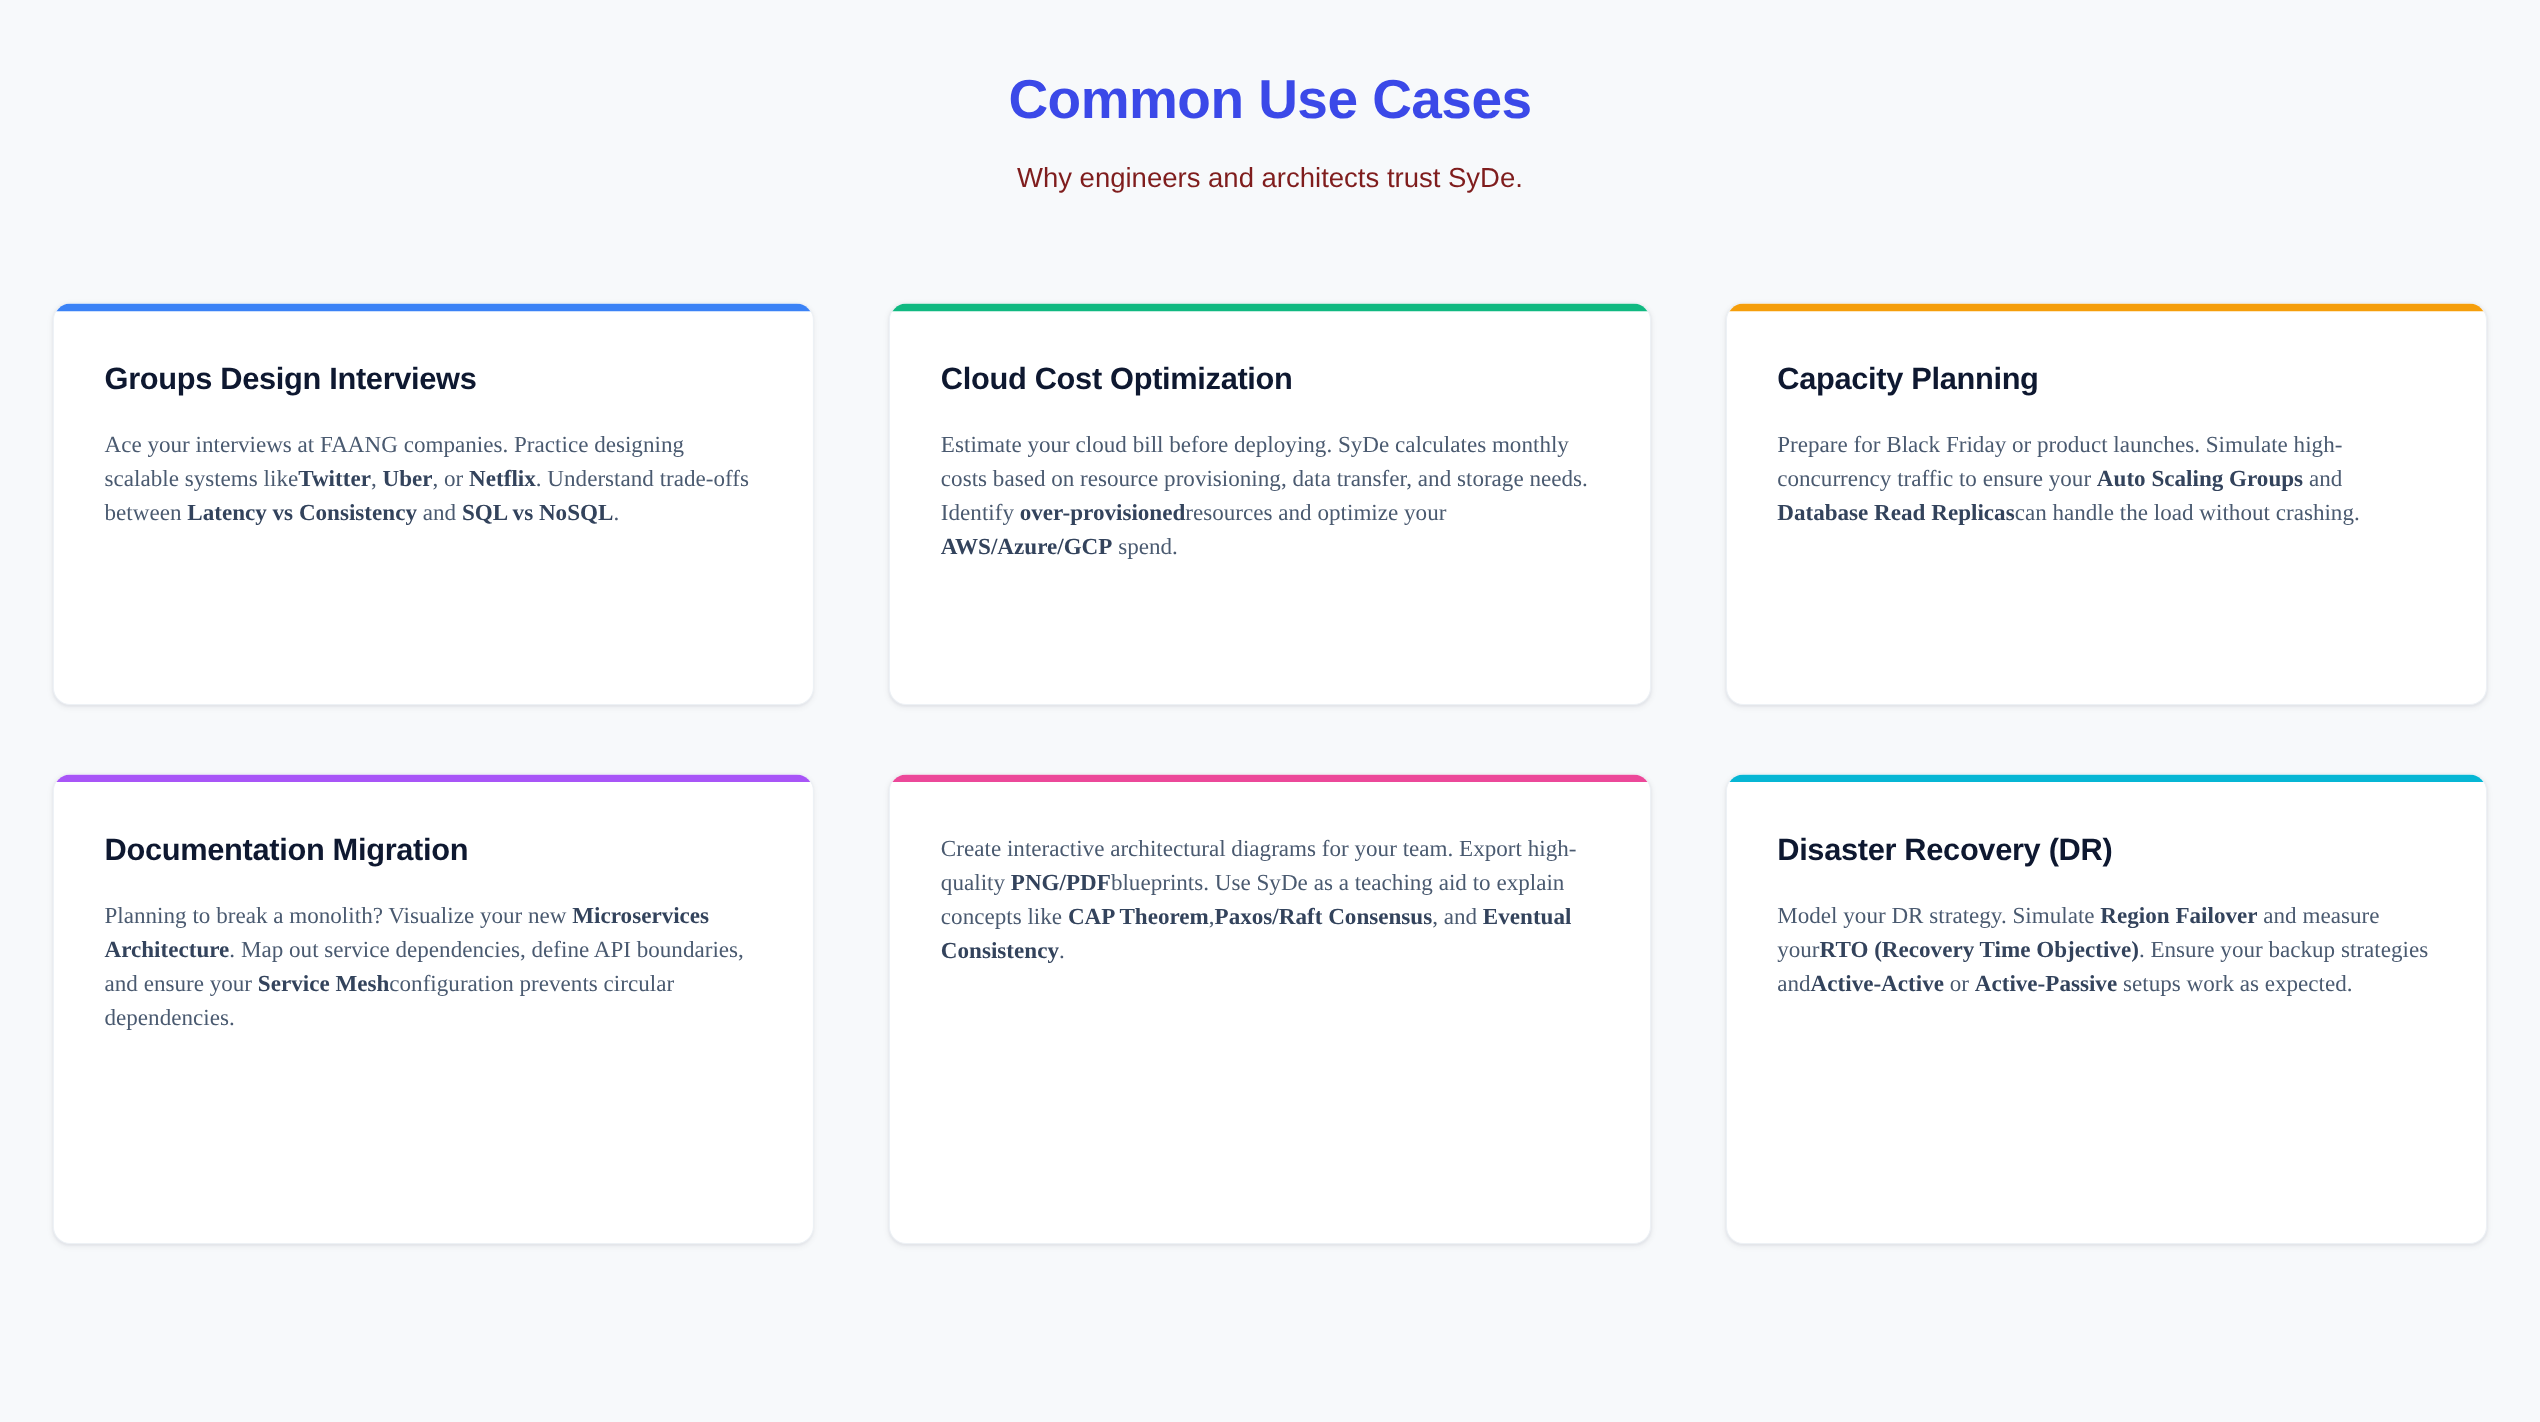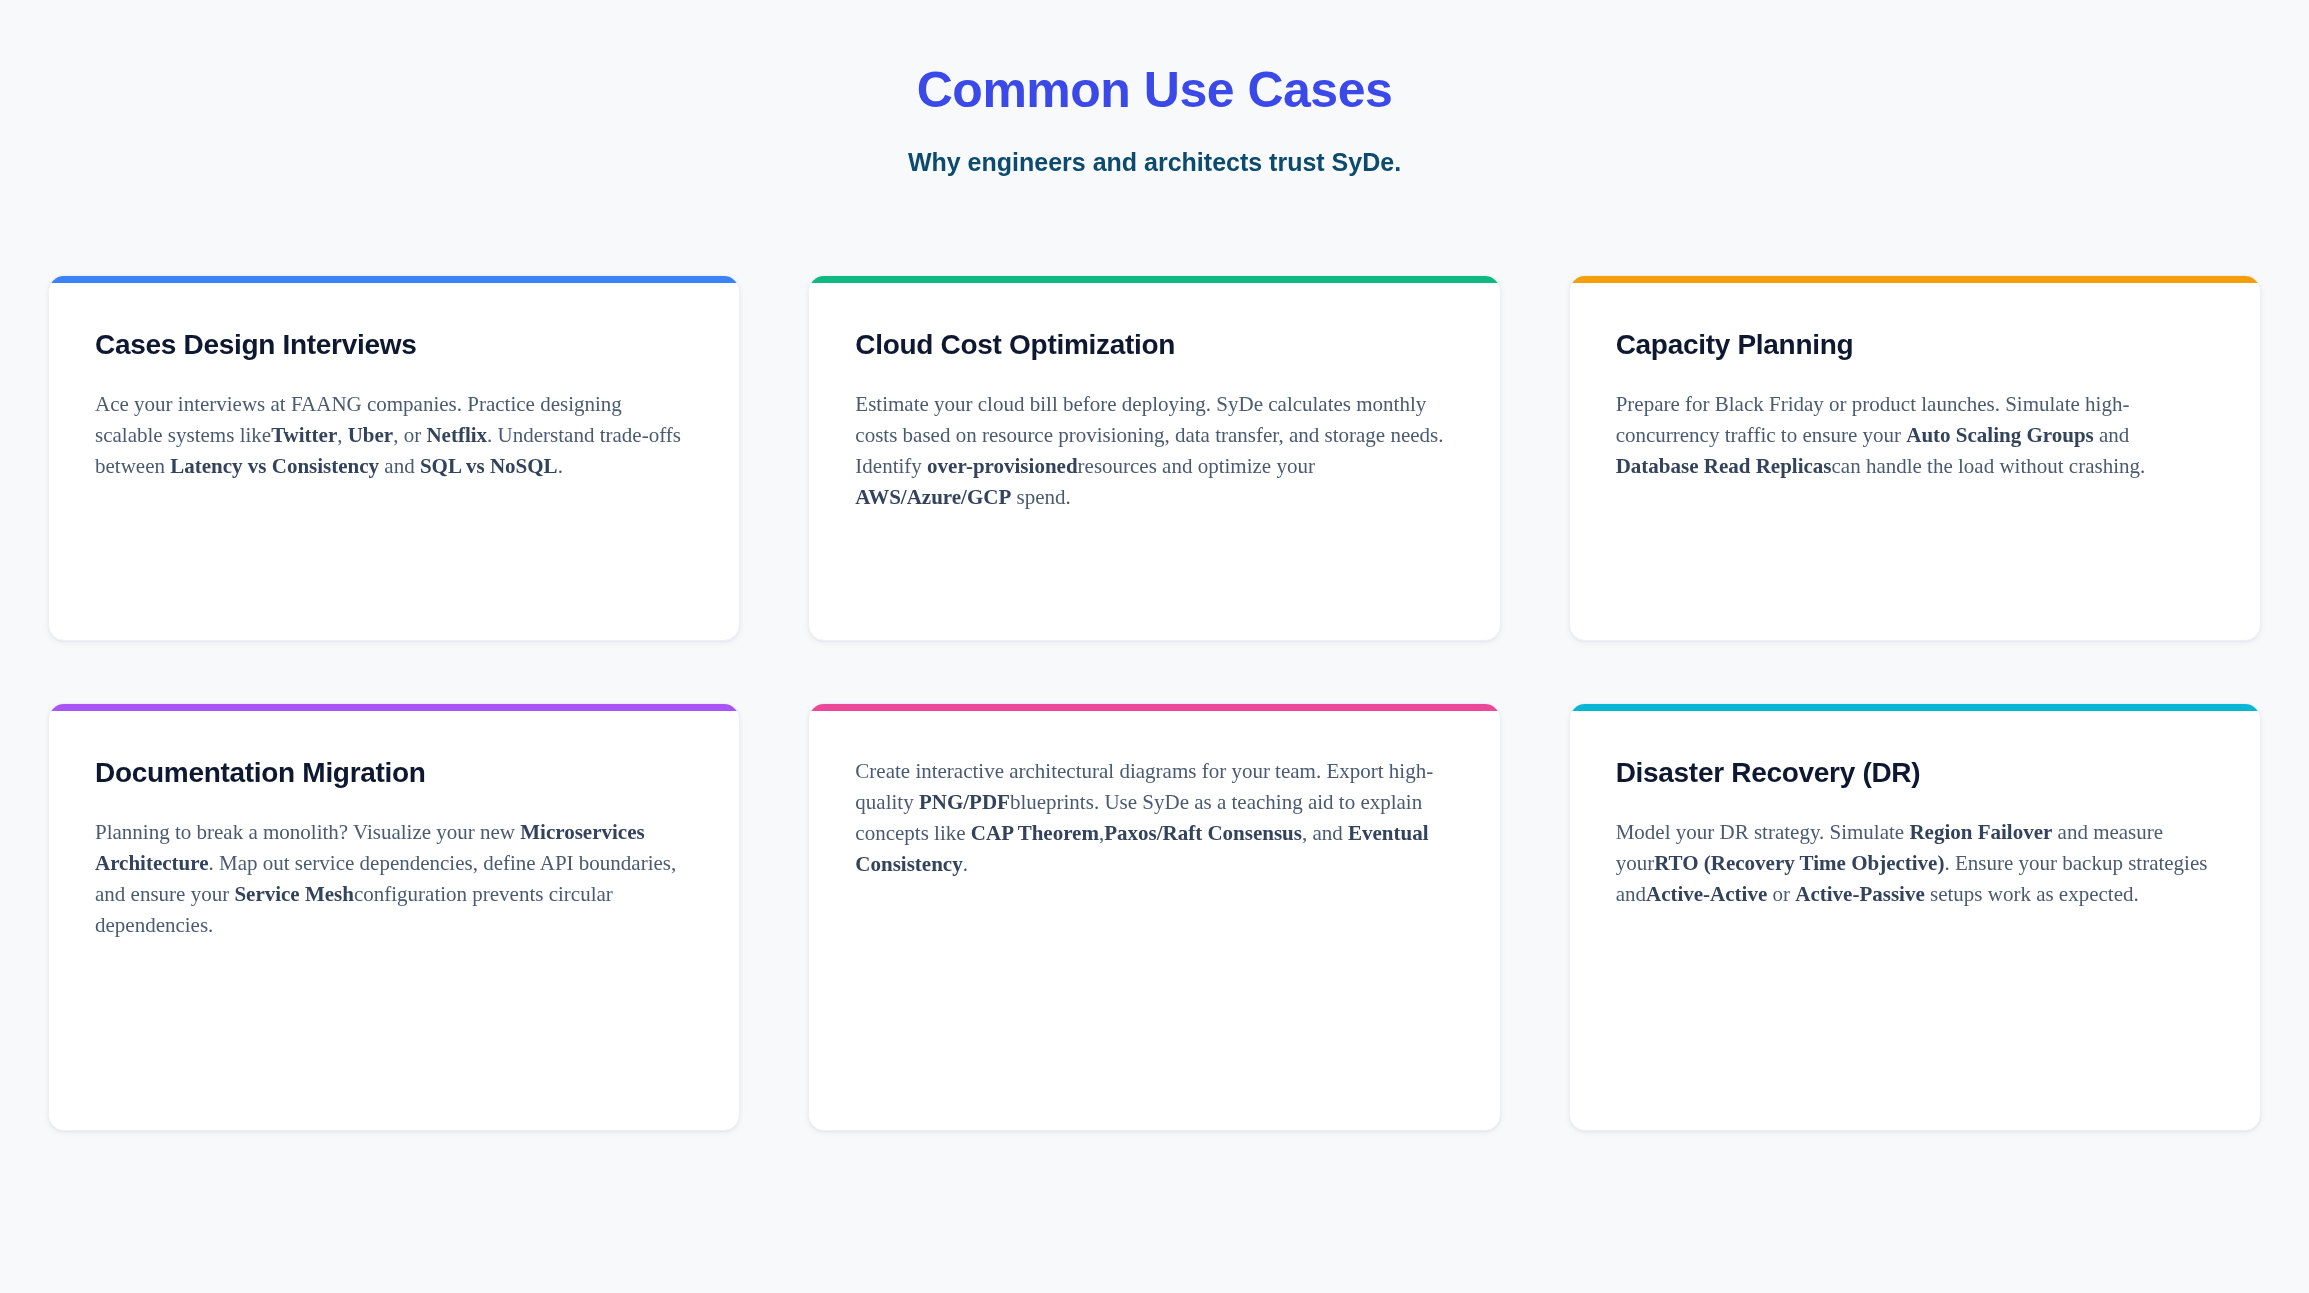--- a/index.html
+++ b/index.html
@@ -34,22 +34,22 @@
     font-size: 50px;
     font-weight: bold;
     letter-spacing: -0.5px;
     color: #3b49e8;
     line-height: 1.12;
   }
 
   .page-subtitle {
     margin-top: 28px;
     font-size: 25px;
-    font-weight: bold;
-    color: #0c4a6e;
+    font-weight: normal;
+    color: #7f1d1d;
     line-height: 1.3;
   }
 
   
   .card-grid {
     margin-top: 96px;
     display: grid;
     grid-template-columns: repeat(3, 1fr);
     column-gap: 68px;
     row-gap: 62px;
@@ -110,21 +110,21 @@
 
   <div class="header">
     <h1 class="page-title">Common Use Cases</h1>
     <p class="page-subtitle">Why engineers and architects trust SyDe.</p>
   </div>
 
   <div class="card-grid">
 
     <div class="card">
       <div class="card-accent" style="background-color: rgb(59, 130, 246);"></div>
-      <h2 class="card-title">Cases Design Interviews</h2>
+      <h2 class="card-title">Groups Design Interviews</h2>
       <p class="card-body">Ace your interviews at FAANG companies. Practice designing scalable systems like<b>Twitter</b>, <b>Uber</b>, or <b>Netflix</b>. Understand trade-offs between <b>Latency vs Consistency</b> and <b>SQL vs NoSQL</b>.</p>
     </div>
 
     <div class="card">
       <div class="card-accent" style="background-color: rgb(16, 185, 129);"></div>
       <h2 class="card-title">Cloud Cost Optimization</h2>
       <p class="card-body">Estimate your cloud bill before deploying. SyDe calculates monthly costs based on resource provisioning, data transfer, and storage needs. Identify <b>over-provisioned</b>resources and optimize your <b>AWS/Azure/GCP</b> spend.</p>
     </div>
 
     <div class="card">

